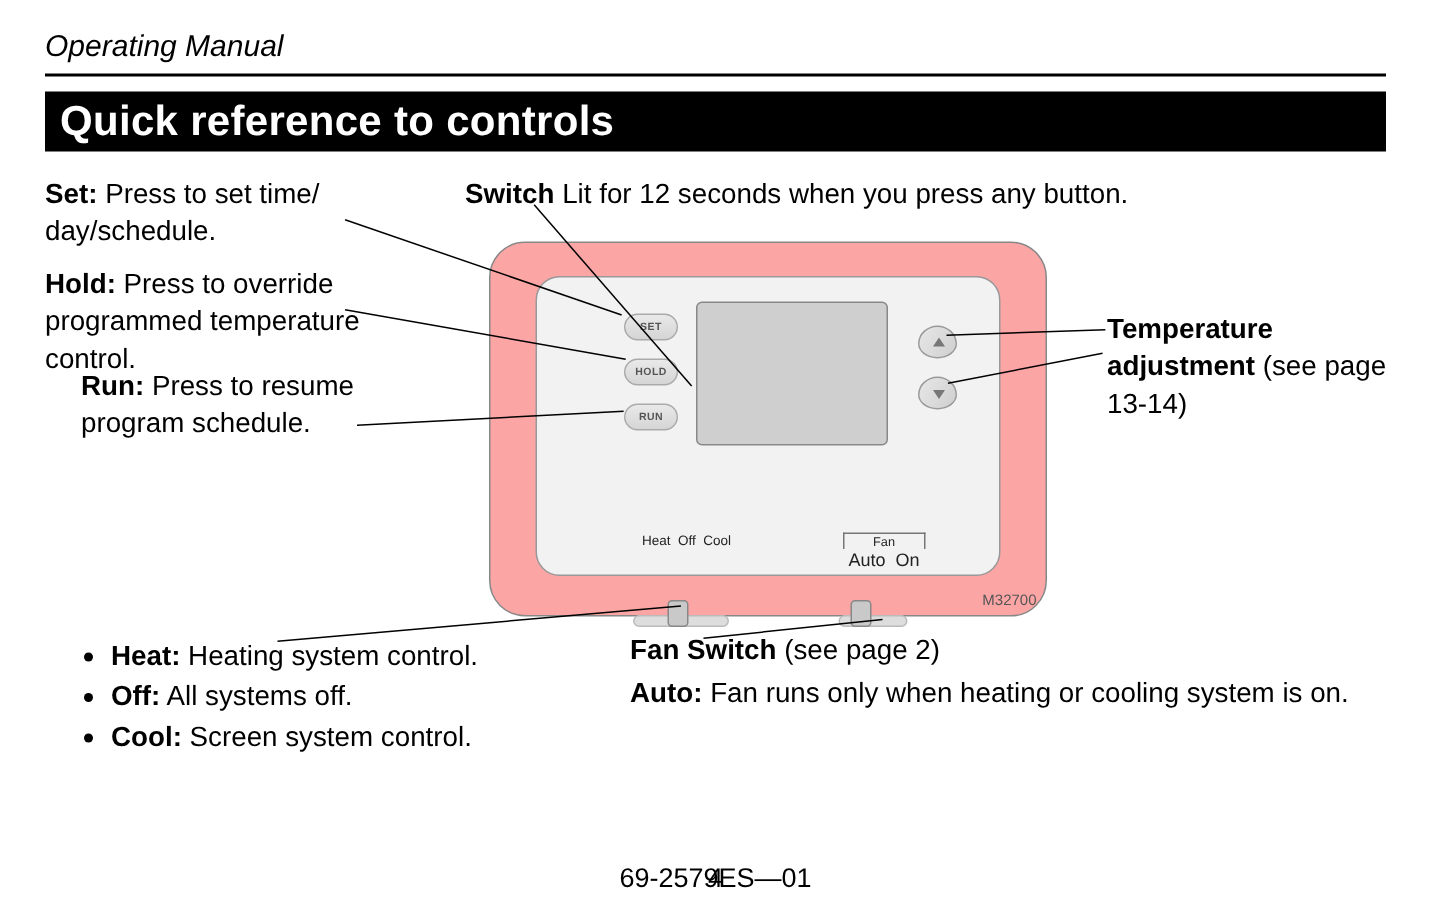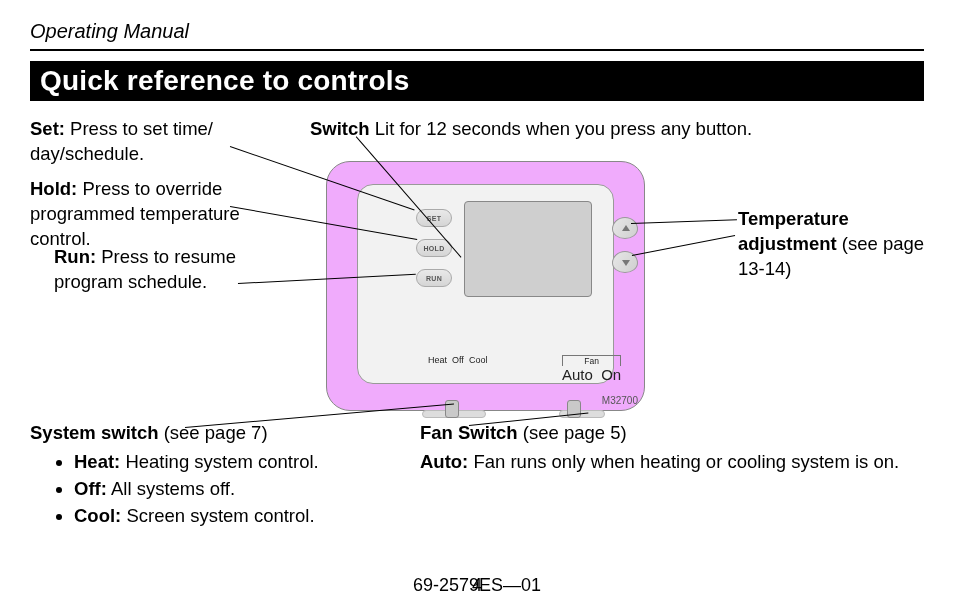--- a/index.html
+++ b/index.html
@@ -10,40 +10,40 @@
   .title-bar { background: #000; color: #fff; font-weight: bold; font-size: 28px; padding: 4px 10px; letter-spacing: 0.2px; }
   .content { position: relative; height: 470px; }
   .footer { position: absolute; bottom: 12px; left: 30px; right: 30px; display: flex; font-size: 18px; justify-content: center; }
   .footer .page-no { position: absolute; left: 50%; transform: translateX(-50%); }
   .desc { position: absolute; font-size: 18.5px; line-height: 1.35; }
   .desc b { font-weight: bold; }
   .bullets { margin-top: 4px; }
   .bullets li { list-style: disc; margin-left: 44px; padding-left: 0px; margin-top: 2px; font-size: 18.5px; }
 
   
-  .device { position: absolute; left: 296px; top: 60px; width: 319px; height: 250px; border: 1.5px solid #888; border-radius: 24px; background: #f0abfc; }
+  .device { position: absolute; left: 296px; top: 60px; width: 372px; height: 250px; border: 1.5px solid #888; border-radius: 24px; background: #fca5a5; }
   .panel { position: absolute; left: 30px; top: 22px; right: 30px; bottom: 26px; border: 1.2px solid #999; border-radius: 16px; background: #f2f2f2; }
   .screen { position: absolute; left: 106px; top: 16px; width: 128px; height: 96px; border: 1.2px solid #888; border-radius: 4px; background: #cfcfcf; }
   .btn { position: absolute; left: 58px; width: 36px; height: 18px; border-radius: 9px; background: linear-gradient(#e9e9e9,#d5d5d5); border: 1px solid #aaa; font-size: 7px; font-weight: bold; color: #555; display: flex; justify-content: center; align-items: center; letter-spacing: 0.3px; }
   .btn.set  { top: 24px; }
   .btn.hold { top: 54px; }
   .btn.run  { top: 84px; }
   .arrowbtn { position: absolute; left: 254px; width: 26px; height: 22px; border-radius: 50% 50% 50% 50% / 55% 55% 45% 45%; background: linear-gradient(120deg,#e7e7e7,#cfcfcf); border: 1px solid #999; }
   .arrowbtn.up { top: 32px; }
   .arrowbtn.dn { top: 66px; }
   .arrowbtn::before { content:""; position:absolute; left:9px; width:0; height:0; border-left:4px solid transparent; border-right:4px solid transparent; }
   .arrowbtn.up::before { top:7px; border-bottom:6px solid #777; }
   .arrowbtn.dn::before { top:8px; border-top:6px solid #777; }
 
   .slider-area { position: absolute; bottom: 6px; left: 60px; right: 40px; height: 22px; font-size: 9px; color: #222; }
   .slider-area .labels { position: absolute; top: 0; white-space: nowrap; }
   .sys-labels { left: 10px; }
   .fan-group { left: 144px; text-align: center; }
   .fan-group .fan-t { font-size: 9px; }
-  .fan-group .tick-row { font-size: 15px; }
+  .fan-group .tick-row { font-size: 12px; }
   .slot { position:absolute; bottom:-8px; height:8px; width:58px; border-radius:4px; background:#ddd; border:1px solid #bbb; }
   .slot.sys { left: 8px; width: 64px; }
   .slot.fan { left: 147px; width: 46px; }
   .knob { position:absolute; bottom:-8px; width:14px; height:18px; background:#c9c9c9; border:1px solid #888; border-radius:3px; }
   .knob.sys { left: 30px; }
   .knob.fan { left: 156px; }
   .model { position:absolute; right: 6px; bottom: 4px; font-size: 10px; color:#555; }
 
   
   .line { position:absolute; background:#000; height:1.3px; transform-origin: left center; }
@@ -110,30 +110,29 @@
     <div class="line" style="left:326px; top:35px; width:160px; transform:rotate(49deg);"></div>
     <div class="line" style="left:200px; top:45px; width:195px; transform:rotate(19deg);"></div>
     <div class="line" style="left:200px; top:105px; width:190px; transform:rotate(10deg);"></div>
     <div class="line" style="left:208px; top:182px; width:178px; transform:rotate(-3deg);"></div>
     <div class="line" style="left:601px; top:122px; width:106px; transform:rotate(-2deg);"></div>
     <div class="line" style="left:602px; top:154px; width:105px; transform:rotate(-11deg);"></div>
     <div class="line" style="left:155px; top:326px; width:270px; transform:rotate(-5deg);"></div>
     <div class="line" style="left:439px; top:324px; width:120px; transform:rotate(-6deg);"></div>
 
     <div class="desc" style="left:0; top:320px; width:380px;">
-      <div><b>System switch</b><span> (see page 7)</span></div>
       <ul class="bullets">
         <li><b>Heat:</b><span> Heating system control.</span></li>
         <li><b>Off:</b><span> All systems off.</span></li>
         <li><b>Cool:</b><span> Screen system control.</span></li>
       </ul>
     </div>
 
     <div class="desc" style="left:390px; top:320px; width:510px;">
-      <div><b>Fan Switch</b><span> (see page 5)</span></div>
+      <div><b>Fan Switch</b><span> (see page 2)</span></div>
       <div style="margin-top:4px;"><b>Auto:</b><span> Fan runs only when heating or cooling system is on.</span></div>
     </div>
   </div>
 
   <div class="footer">
     <span>69-2579ES—01</span>
     <span class="page-no">4</span>
   </div>
 </div>
 

